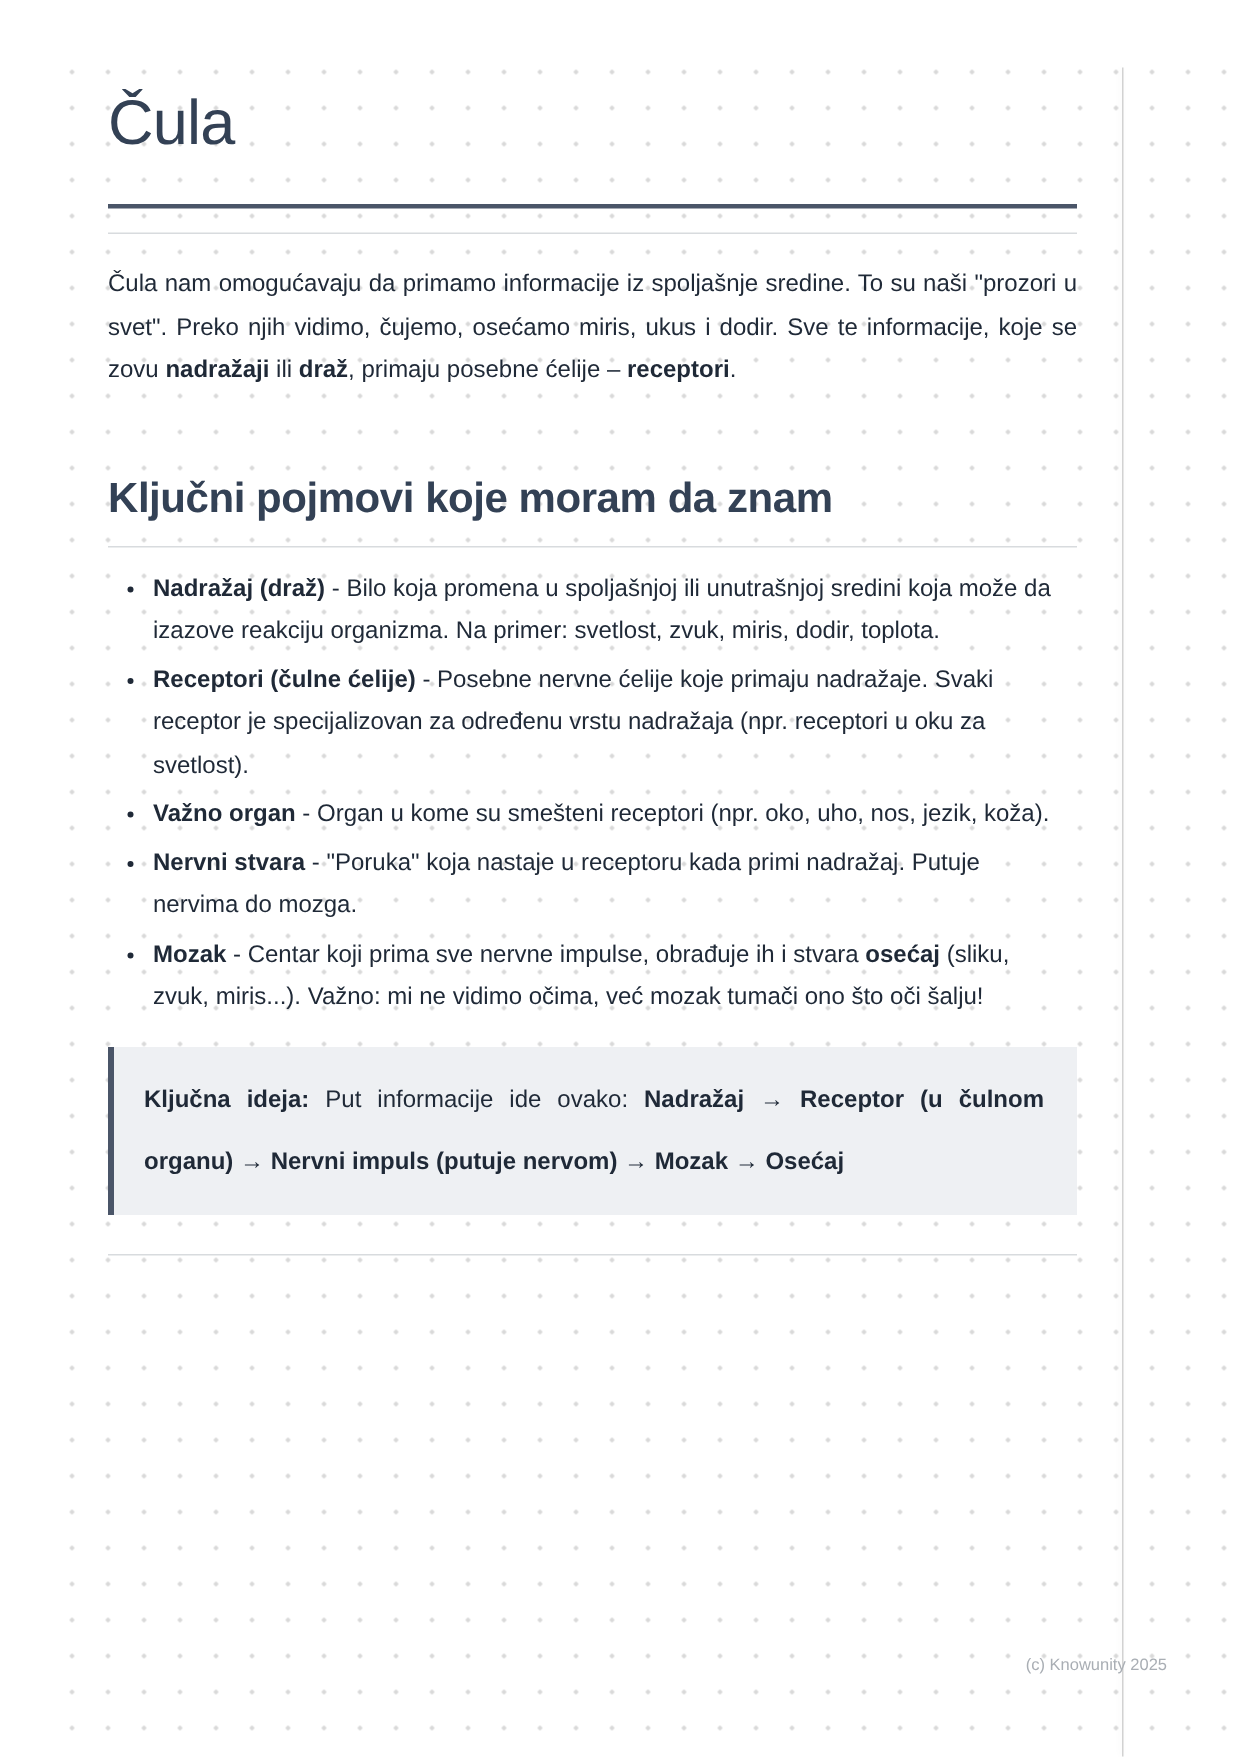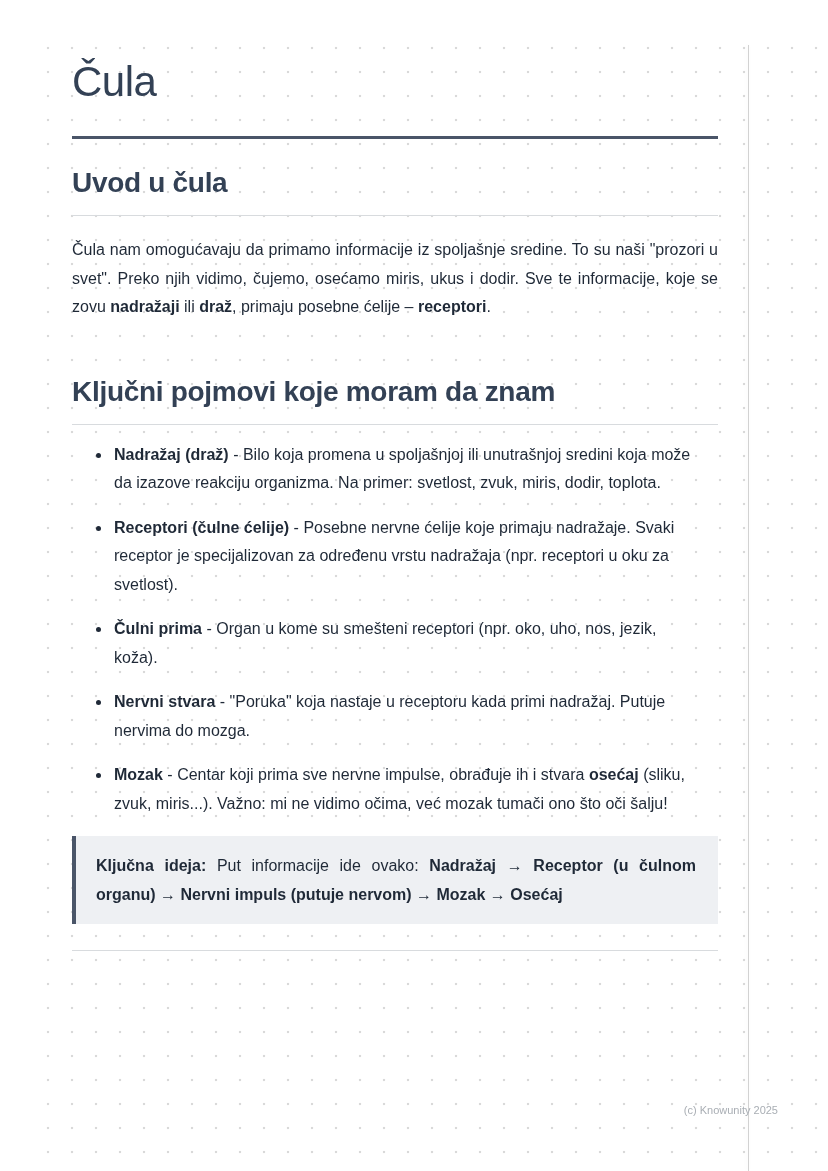--- a/index.html
+++ b/index.html
@@ -42,55 +42,54 @@
   .rule-thin.standalone { margin: 26px 0 0; }
   .rule-thin.standalone + h2 { margin-top: 24px; }
   p {
     margin: 20px 0 0; font-size: 16px; line-height: 28.5px;
     text-align: justify;
   }
   ul {
     margin: 14px 0 0; padding-left: 24px;
     font-size: 16px; line-height: 28.5px;
   }
-  li { margin: 16px; padding-left: 2px; }
+  li { margin: 4px; padding-left: 2px; }
   .b { font-weight: 700; }
   .i { }
   .callout {
     margin-top: 18px;
     background: var(--callout-bg, #eef0f3);
     border-left: 4px solid var(--callout-border, #4a5568);
     padding: 15px 22px 15px 20px;
-    font-size: 16px; line-height: 29px;
+    font-size: 16px; line-height: 41px;
     text-align: justify;
   }
   .watermark {
     position: absolute; right: 50px; bottom: 55px;
     font-size: 11px; color: #a9aeb4; margin-left: 28px;
   }
 </style>
 </head>
 <body>
 
 <div class="dot-grid"></div>
 <div class="page-edge"></div>
 
 <div class="content">
   <h1>Čula</h1>
   <div class="rule-thick"></div>
   <div id="blocks">
-      <h2>Uvod u čula</h2>
       <div class="rule-thin"></div>
       <p><span>Čula nam omogućavaju da primamo informacije iz spoljašnje sredine. To su naši "prozori u svet". Preko njih vidimo, čujemo, osećamo miris, ukus i dodir. Sve te informacije, koje se zovu </span><span class="b">nadražaji</span><span> ili </span><span class="b">draž</span><span>, primaju posebne ćelije – </span><span class="b">receptori</span><span>.</span></p>
       <h2>Ključni pojmovi koje moram da znam</h2>
       <div class="rule-thin"></div>
       <ul>
         <li><span class="b">Nadražaj (draž)</span><span> - Bilo koja promena u spoljašnjoj ili unutrašnjoj sredini koja može da izazove reakciju organizma. Na primer: svetlost, zvuk, miris, dodir, toplota.</span></li>
         <li><span class="b">Receptori (čulne ćelije)</span><span> - Posebne nervne ćelije koje primaju nadražaje. Svaki receptor je specijalizovan za određenu vrstu nadražaja (npr. receptori u oku za svetlost).</span></li>
-        <li><span class="b">Čulni prima</span><span> - Organ u kome su smešteni receptori (npr. oko, uho, nos, jezik, koža).</span></li>
+        <li><span class="b">Važno organ</span><span> - Organ u kome su smešteni receptori (npr. oko, uho, nos, jezik, koža).</span></li>
         <li><span class="b">Nervni stvara</span><span> - "Poruka" koja nastaje u receptoru kada primi nadražaj. Putuje nervima do mozga.</span></li>
         <li><span class="b">Mozak</span><span> - Centar koji prima sve nervne impulse, obrađuje ih i stvara </span><span class="b">osećaj</span><span> (sliku, zvuk, miris...). </span><span class="i">Važno: mi ne vidimo očima, već mozak tumači ono što oči šalju!</span></li>
       </ul>
       <div class="callout"><span class="b">Ključna ideja:</span><span> Put informacije ide ovako: </span><span class="b">Nadražaj → Receptor (u čulnom organu) → Nervni impuls (putuje nervom) → Mozak → Osećaj</span></div>
       <div class="rule-thin standalone"></div>
     </div>
 </div>
 
 <div class="watermark">(c) Knowunity 2025</div>
 

